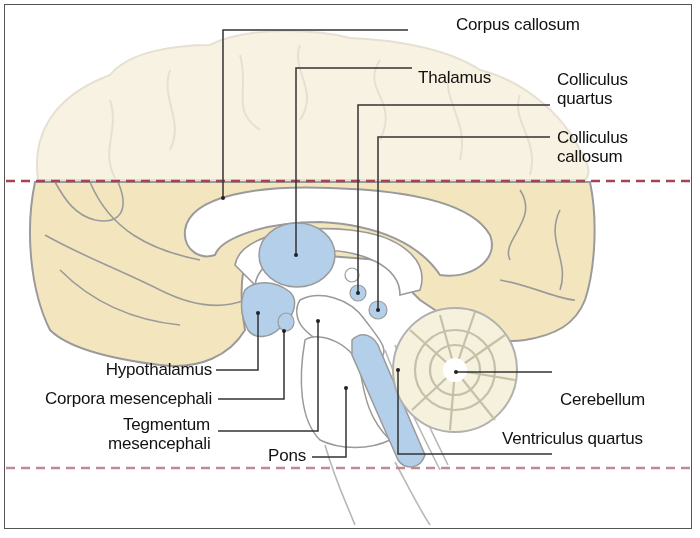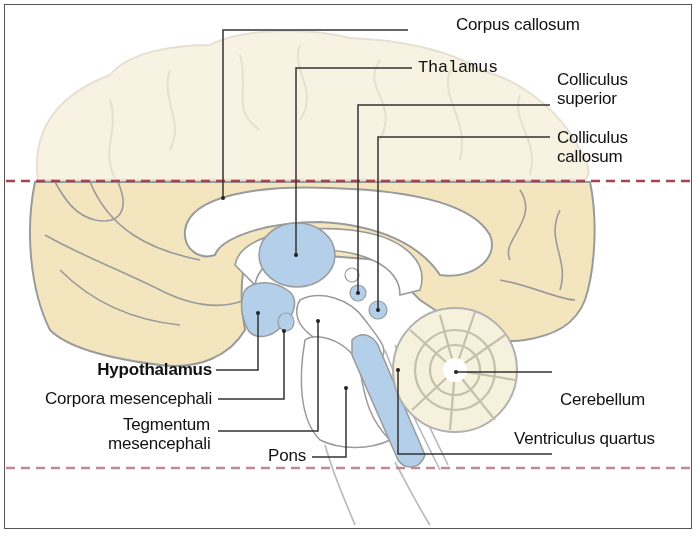--- a/index.html
+++ b/index.html
@@ -102,30 +102,30 @@
       <circle cx="258" cy="313" r="2"></circle>
       <circle cx="284" cy="331" r="2"></circle>
     <circle cx="318" cy="321" r="2"></circle>
       <circle cx="346" cy="388" r="2"></circle>
       <circle cx="398" cy="370" r="2"></circle>
     <circle cx="456" cy="372" r="2"></circle>
   </g>
 </svg>
 
 <div class="label" style="left:412px; top:15px;margin-left:44px;">Corpus callosum</div>
-<div class="label" style="left:418px; top:58px;font-family:Liberation Mono, monospace;">Thalamus</div>
+<div class="label" style="left:418px; top:68px;">Thalamus</div>
 <div class="label" style="left:557px; top:70px;">
   <div>Colliculus</div>
-  <div>superior</div>
+  <div>quartus</div>
 </div>
 <div class="label" style="left:557px; top:128px;">
   <div>Colliculus</div>
   <div>callosum</div>
 </div>
 <div class="label" style="left:560px; top:362px;margin-top:28px;">Cerebellum</div>
-<div class="label" style="left:514px; top:429px;">Ventriculus quartus</div>
-<div class="label right" style="right:488px; top:360px;font-weight:bold;">Hypothalamus</div>
+<div class="label" style="left:502px; top:429px;">Ventriculus quartus</div>
+<div class="label right" style="right:488px; top:360px;">Hypothalamus</div>
 <div class="label right" style="right:488px; top:389px;">Corpora mesencephali</div>
 <div class="label" style="left:108px; top:415px;">
   <div style="text-align:right; width:102px;">Tegmentum</div>
   <div>mesencephali</div>
 </div>
 <div class="label" style="left:268px; top:446px;">Pons</div>
 
 </body></html>

